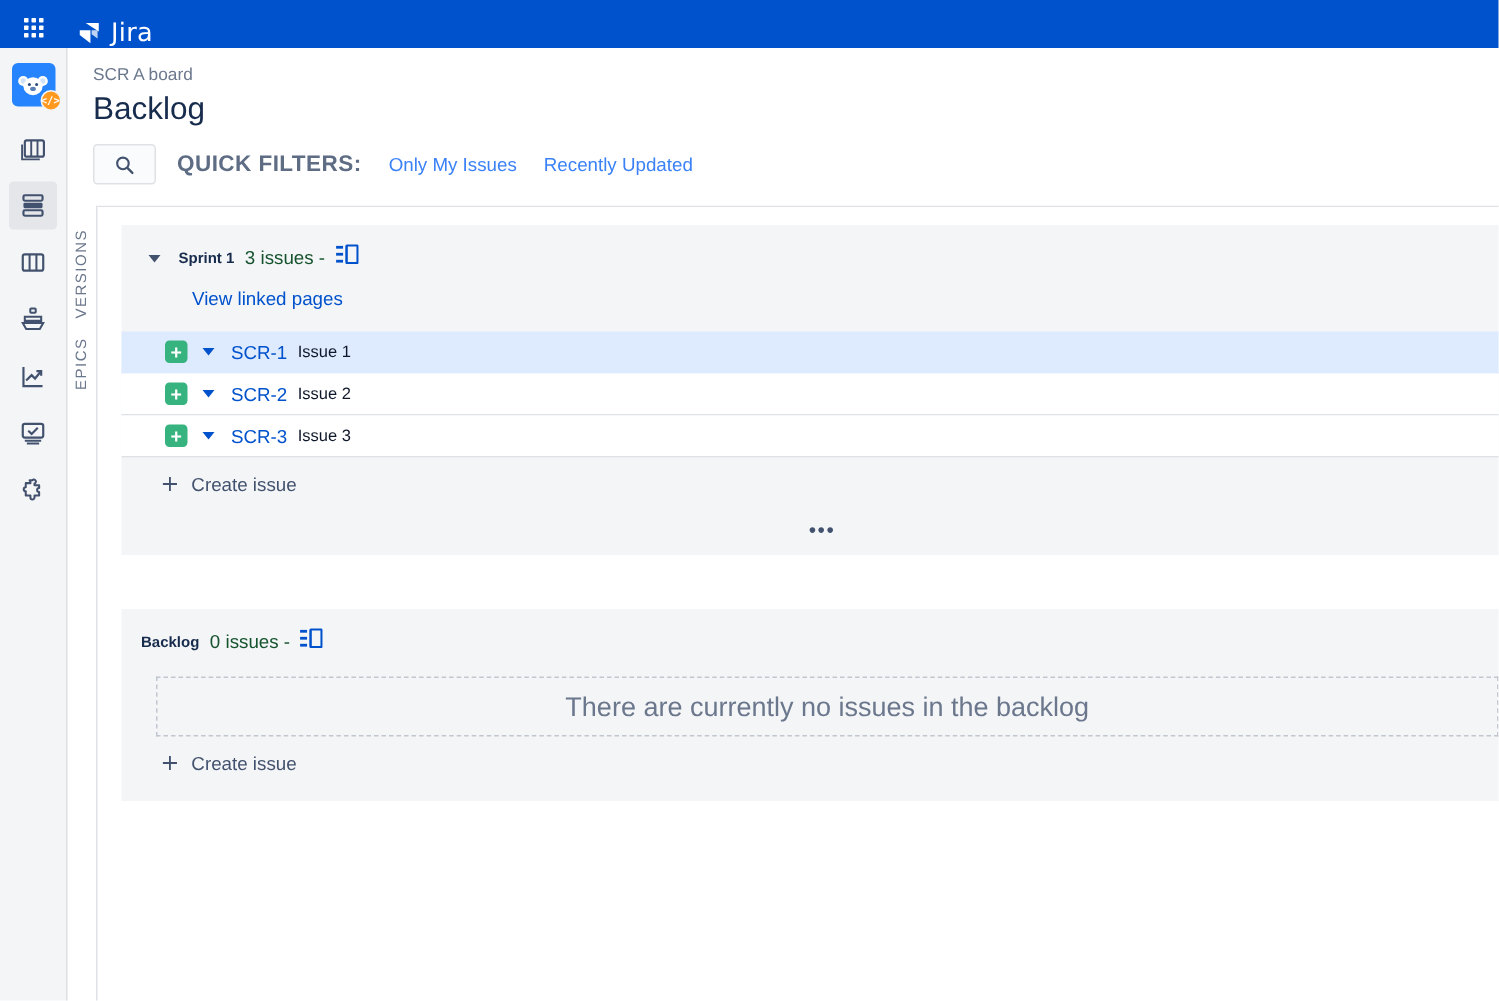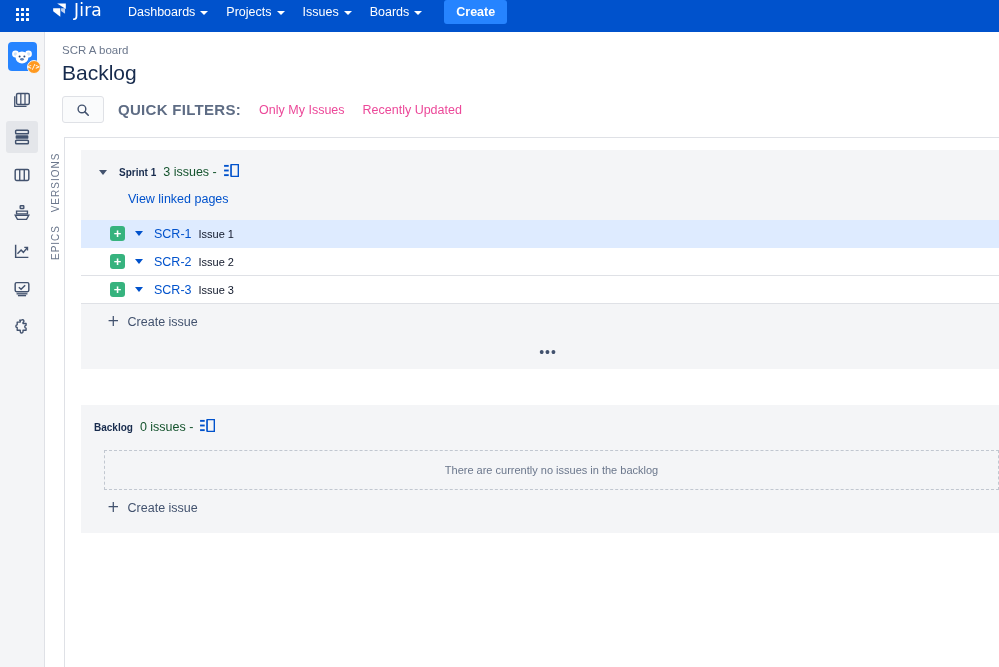--- a/index.html
+++ b/index.html
@@ -10,21 +10,21 @@
     background: #ffffff;
     font-family: "Liberation Sans", sans-serif;
     color: #172B4D;
   }
 
   
   .topnav {
     position: absolute; top: 0; left: 0;
     width: 999px; height: 32px;
     background: #0052CC;
-    display: flex; align-items: flex-start;
+    display: flex; align-items: flex-end;
     padding-left: 8px;
     z-index: 30;
   }
   .appswitcher {
     width: 28px; height: 28px;
     display: flex; align-items: center; justify-content: center;
     border-radius: 3px; cursor: pointer;
   }
   .grid9 {
     display: grid; grid-template-columns: repeat(3, 3px);
@@ -132,21 +132,21 @@
     border: 1px solid #DFE1E6; border-radius: 3px;
     background: #FAFBFC;
     display: flex; align-items: center; justify-content: center;
     cursor: pointer;
   }
   .qf-label {
     font-size: 15px; font-weight: bold; color: #5E6C84;
     letter-spacing: .3px; margin-left: 14px;
   }
   .qf-link {
-    font-size: 12.5px; color: #ec4899; cursor: pointer;
+    font-size: 12.5px; color: #3b82f6; cursor: pointer;
     margin-left: 18px;
   }
   .header-rule {
     position: absolute; top: 137px; left: 65px;
     width: 934px; height: 1px; background: #DFE1E6;
     z-index: 9;
   }
 
   
   .content {
@@ -236,21 +236,21 @@
     font-size: 14px; color: #42526E; letter-spacing: 1px;
     cursor: pointer; line-height: 1;
   }
 
   .dropzone {
     margin: 14px 16px 0 23px;
     height: 40px;
     border: 1px dashed #C1C7D0;
     display: flex; align-items: center; justify-content: center;
   }
-  .dropzone-text { font-size: 11px; color: #6B778C; }
+  .dropzone-text { font-size: 18px; color: #6B778C; }
 </style>
 </head>
 <body>
 
 <div class="topnav">
   <div class="appswitcher">
     <div class="grid9">
       <i></i>
         <i></i>
         <i></i>
@@ -265,39 +265,20 @@
 
   <div class="jira-logo">
     <svg class="jira-mark" viewBox="0 0 24 24">
       <path d="M20 3 L9 3 L20 10 Z" fill="#ffffff"></path>
       <path d="M4 9 L13 9 L13 20 L4 13 Z" fill="#ffffff"></path>
       <path d="M14 9 L19 9 L19 16 L14 12.5 Z" fill="#ffffff" opacity="0.75"></path>
     </svg>
     <span class="jira-word">Jira</span>
   </div>
 
-  <div class="navitems">
-    <div class="navitem">
-      <span>Dashboards</span>
-      <span class="chev-d"></span>
-    </div>
-    <div class="navitem">
-      <span>Projects</span>
-      <span class="chev-d"></span>
-    </div>
-    <div class="navitem">
-      <span>Issues</span>
-      <span class="chev-d"></span>
-    </div>
-    <div class="navitem">
-      <span>Boards</span>
-      <span class="chev-d"></span>
-    </div>
-    <div class="create-btn">Create</div>
-  </div>
 </div>
 
 <div class="rail">
 
   <div class="proj-avatar">
     <div class="sq">
       <svg width="24" height="24" viewBox="0 0 24 24">
         <circle cx="5.5" cy="9" r="3.4" fill="#ffffff"></circle>
         <circle cx="18.5" cy="9" r="3.4" fill="#ffffff"></circle>
         <circle cx="5.5" cy="9" r="1.8" fill="#cfe2f7"></circle>

